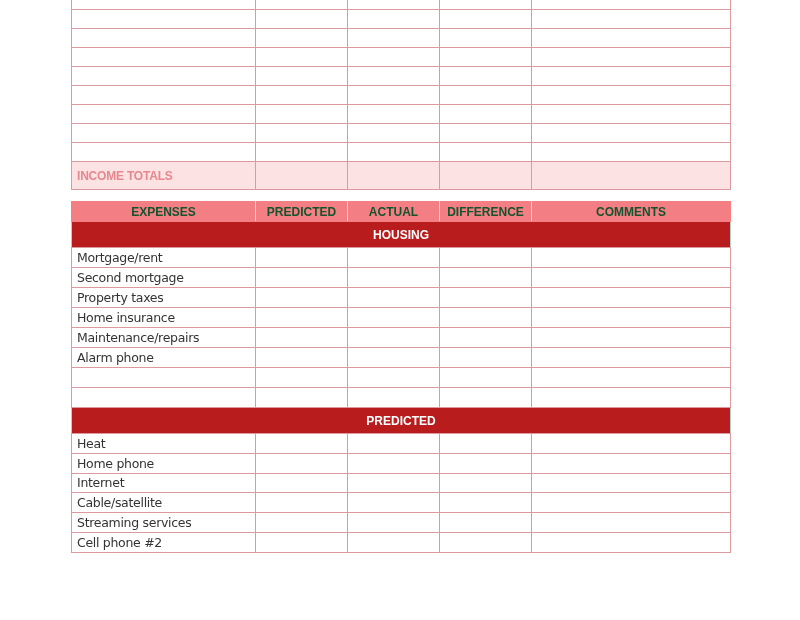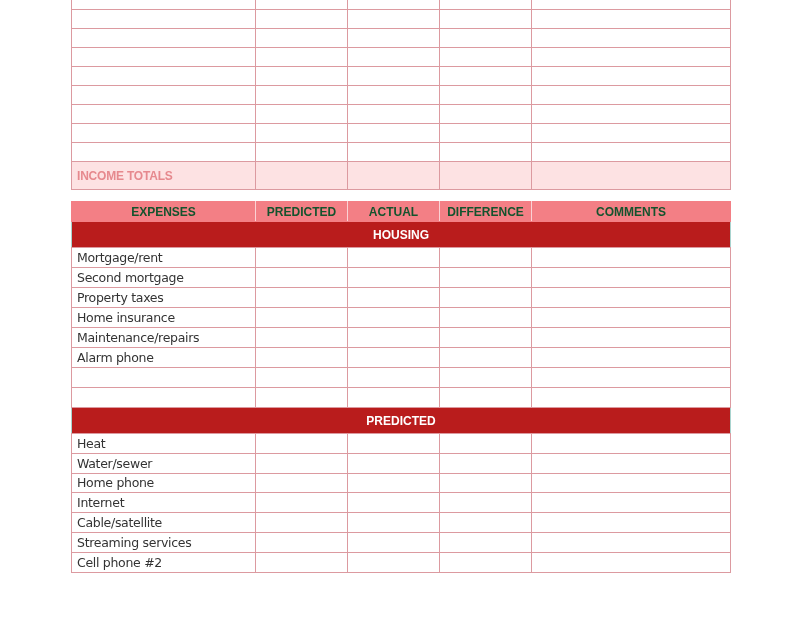--- a/index.html
+++ b/index.html
@@ -212,27 +212,20 @@
       <td colspan="5">PREDICTED</td>
     </tr>
     <tr class="row u">
         <td class="lbl">Heat</td>
         <td class="cell"></td>
         <td class="cell"></td>
         <td class="cell"></td>
         <td class="cell"></td>
       </tr>
     <tr class="row u">
-        <td class="lbl">Water/sewer</td>
-        <td class="cell"></td>
-        <td class="cell"></td>
-        <td class="cell"></td>
-        <td class="cell"></td>
-      </tr>
-    <tr class="row u">
         <td class="lbl">Home phone</td>
         <td class="cell"></td>
         <td class="cell"></td>
         <td class="cell"></td>
         <td class="cell"></td>
       </tr>
     <tr class="row u">
         <td class="lbl">Internet</td>
         <td class="cell"></td>
         <td class="cell"></td>

